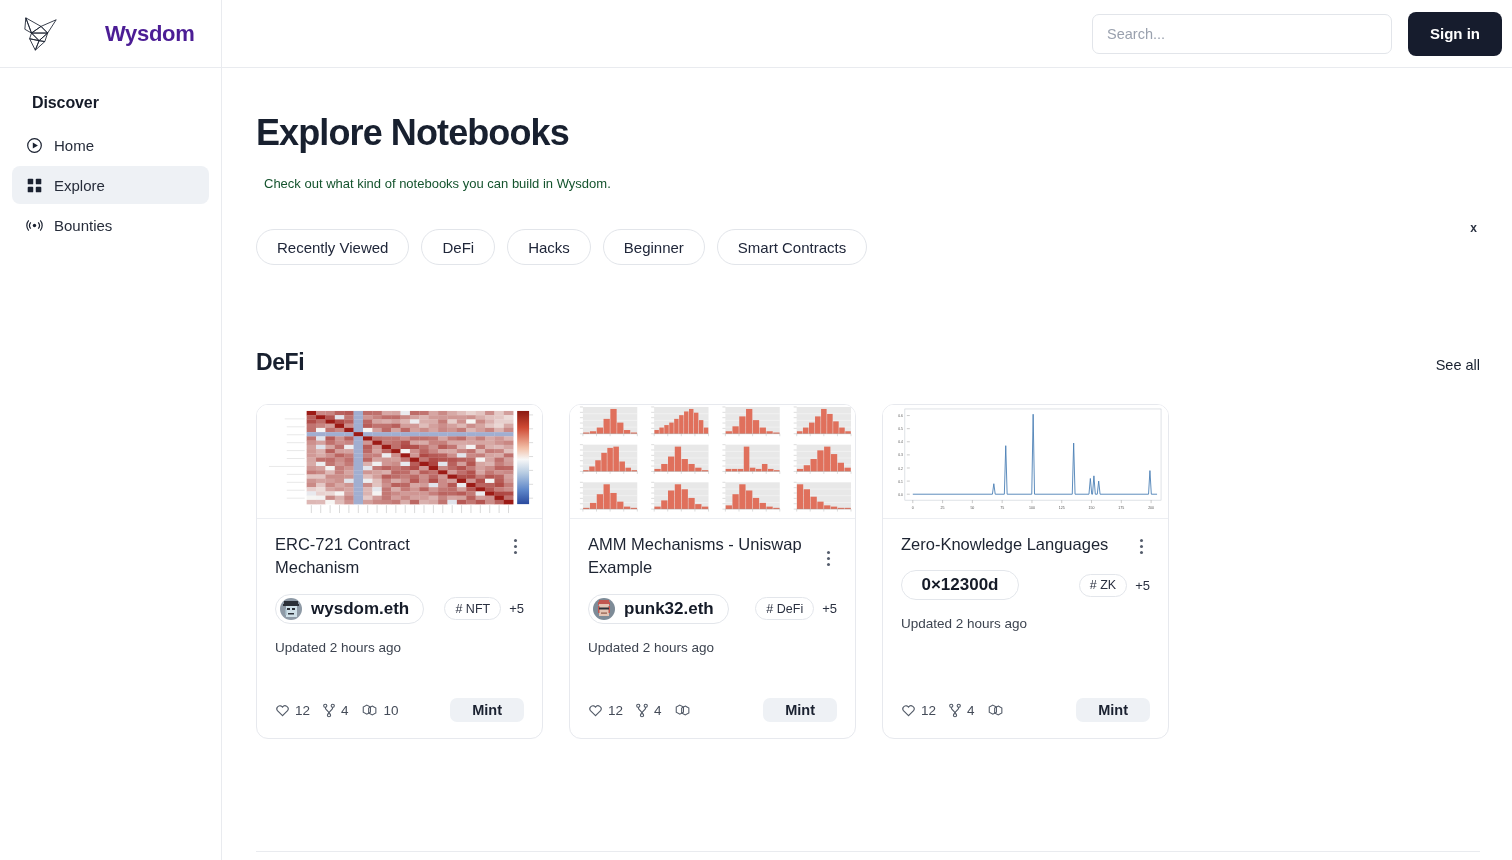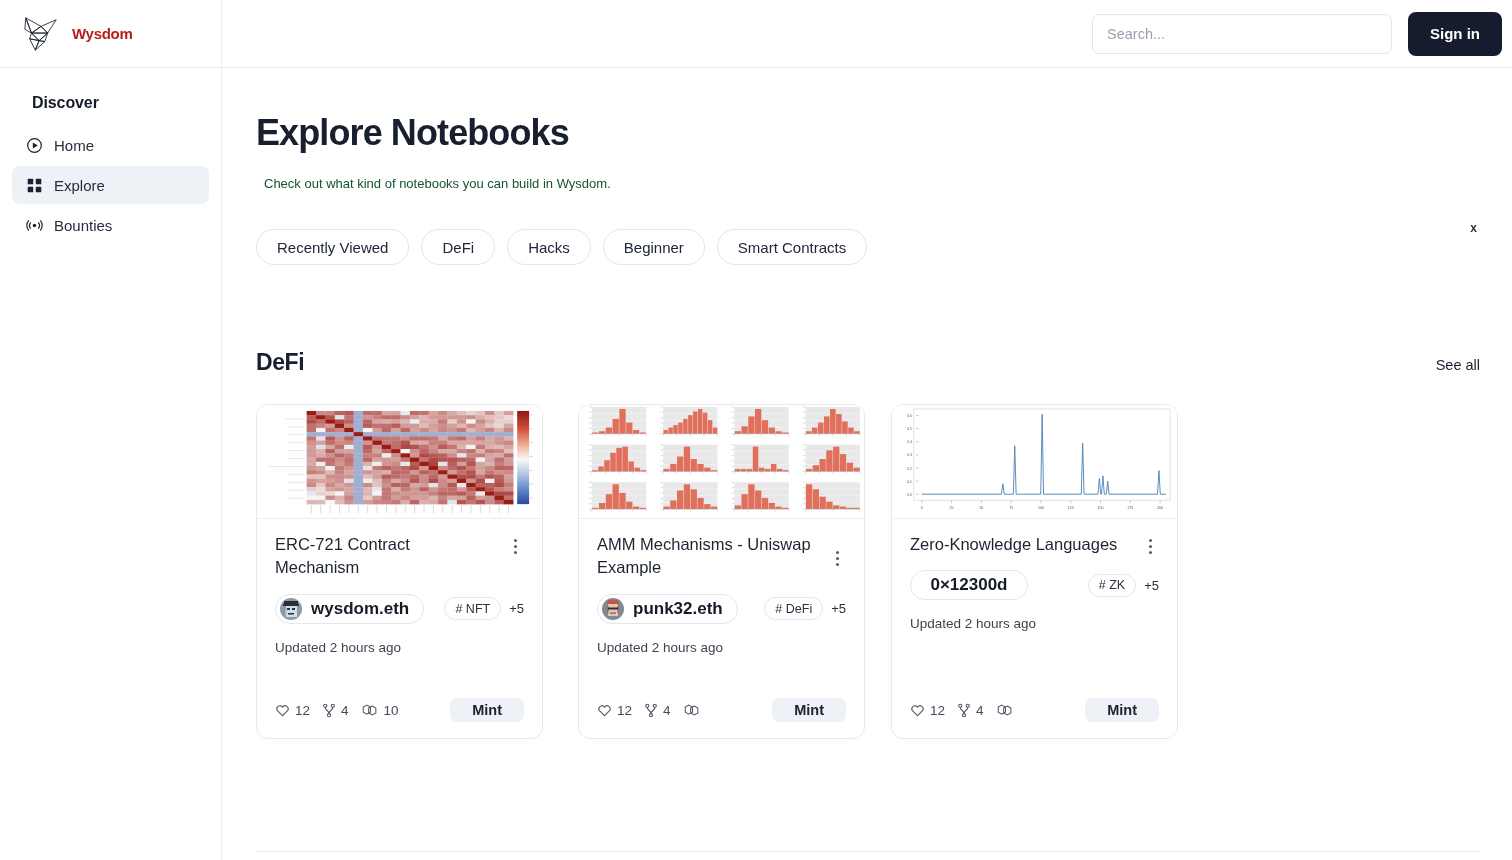--- a/index.html
+++ b/index.html
@@ -22,21 +22,21 @@
     flex: 0 0 222px;
     display: flex; flex-direction: column;
   }
   .brand {
     height: 68px; flex: 0 0 68px;
     display: flex; align-items: center;
     padding-left: 22px; gap: 12px;
     border-bottom: 1px solid #e9ebef;
   }
   .brand-logo { width: 38px; height: 40px; flex: 0 0 38px; display:block; }
-  .brand-name { font-size: 15px; font-weight: 700; letter-spacing: -0.3px; color:#b91c1c; }
+  .brand-name { font-size: 22px; font-weight: 700; letter-spacing: -0.3px; color:#4c1d95;margin-left:33px; }
 
   .nav { padding: 26px 12px 0 12px; }
   .nav-heading {
     font-size: 16px; font-weight: 700; color: #151b28;
     padding: 0 0 12px 20px; letter-spacing: -0.1px;
   }
   .nav-item {
     display: flex; align-items: center; gap: 11px;
     height: 38px; padding: 0 14px; margin: 2px 0;
     border-radius: 8px; cursor: pointer;
@@ -848,21 +848,21 @@
                   <path d="M6.5 2 L10.5 4.2 L10.5 9.8 L6.5 12 L2.5 9.8 L2.5 4.2 Z"></path>
                   <path d="M12.5 3 L16.5 5.2 L16.5 10.8 L12.5 13 L8.5 10.8 L8.5 5.2 Z"></path>
                 </svg>
                 <span>10</span>
               </div>
             </div>
             <button class="mint-btn">Mint</button>
           </div>
         </article>
 
-        <article class="card tall" style="height:335px;margin-left:9px;">
+        <article class="card tall" style="height:335px;">
           <div class="thumb">
             <svg viewBox="0 0 287 114" preserveAspectRatio="none">
               <rect x="0" y="0" width="287" height="114" fill="#ffffff"></rect>
               <g id="hgrid">
                   <rect x="13" y="2" width="54.75" height="27" fill="#e8e8e8"></rect>
                   <line x1="13" y1="8.8" x2="67.75" y2="8.8" stroke="#ffffff" stroke-width="0.4"></line>
                   <line x1="13" y1="15.5" x2="67.75" y2="15.5" stroke="#ffffff" stroke-width="0.4"></line>
                   <line x1="13" y1="22.3" x2="67.75" y2="22.3" stroke="#ffffff" stroke-width="0.4"></line>
                   <rect x="13.25" y="27.75" width="6.34" height="1.25" fill="#e0705c"></rect>
                   <rect x="20.09" y="26.50" width="6.34" height="2.50" fill="#e0705c"></rect>

